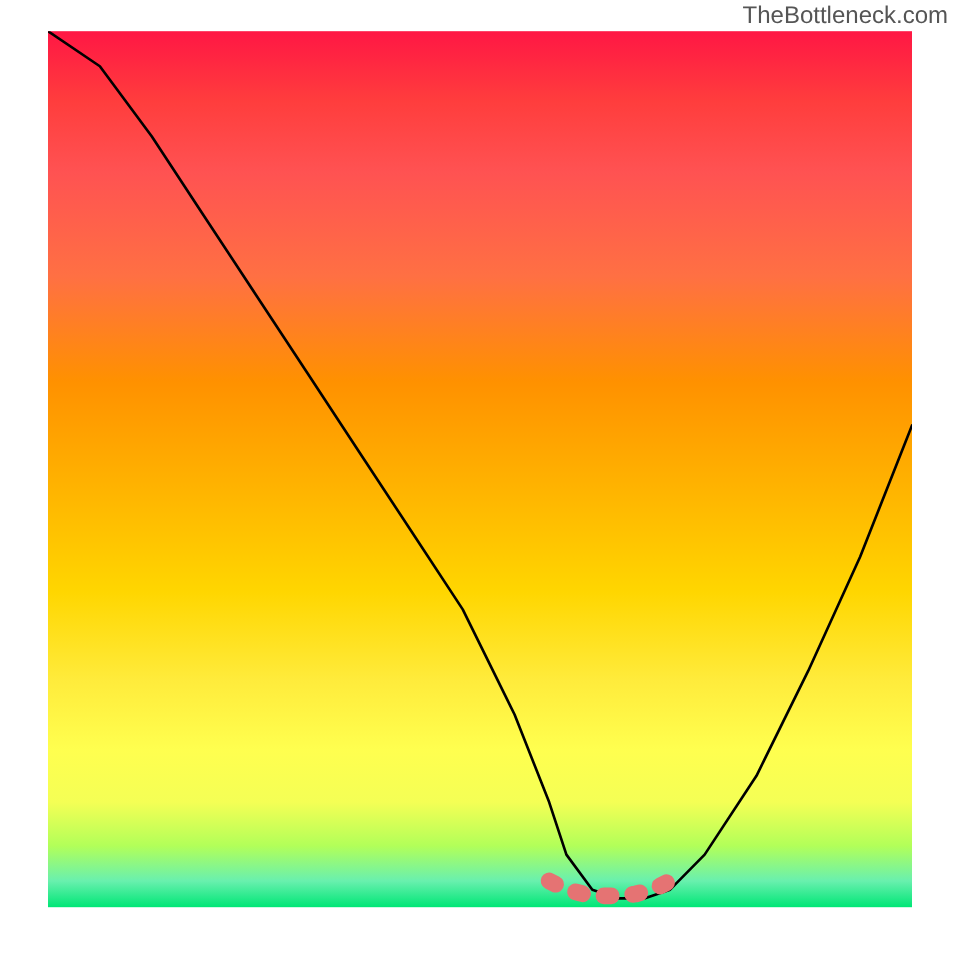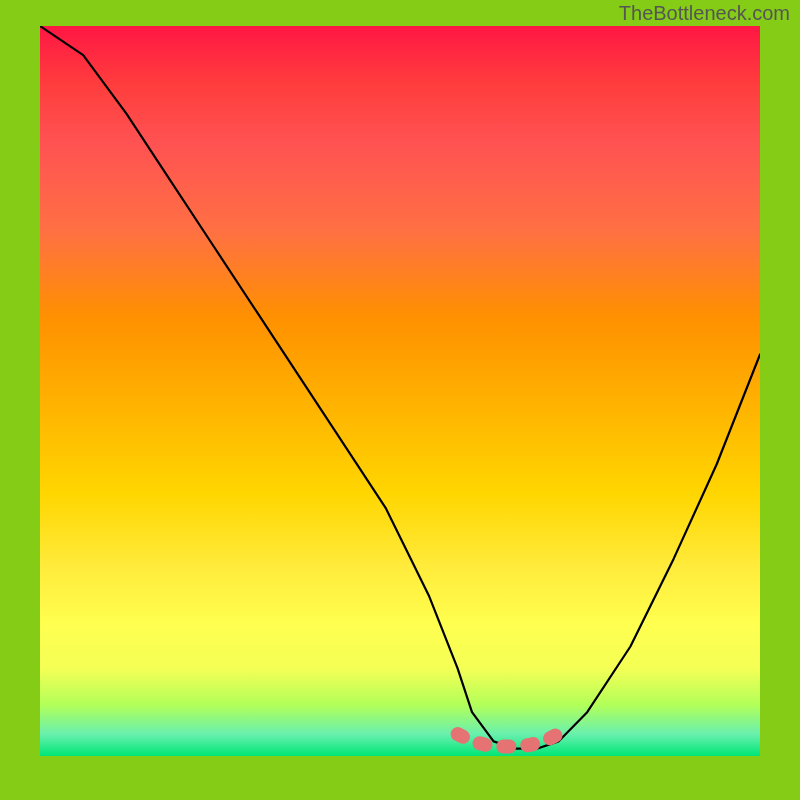--- a/index.html
+++ b/index.html
@@ -8,21 +8,21 @@
     width: 800px;
     height: 800px;
     background: #000000;
     font-family: Arial, Helvetica, sans-serif;
     overflow: hidden;
   }
   .frame {
     position: relative;
     width: 800px;
     height: 800px;
-    background: #84cc16;
+    background: #ffffff;
   }
   .attribution {
     position: absolute;
     top: 2px;
     right: 10px;
     color: #555555;
     font-size: 20px;
     z-index: 50;
   }
   .plot-area {

